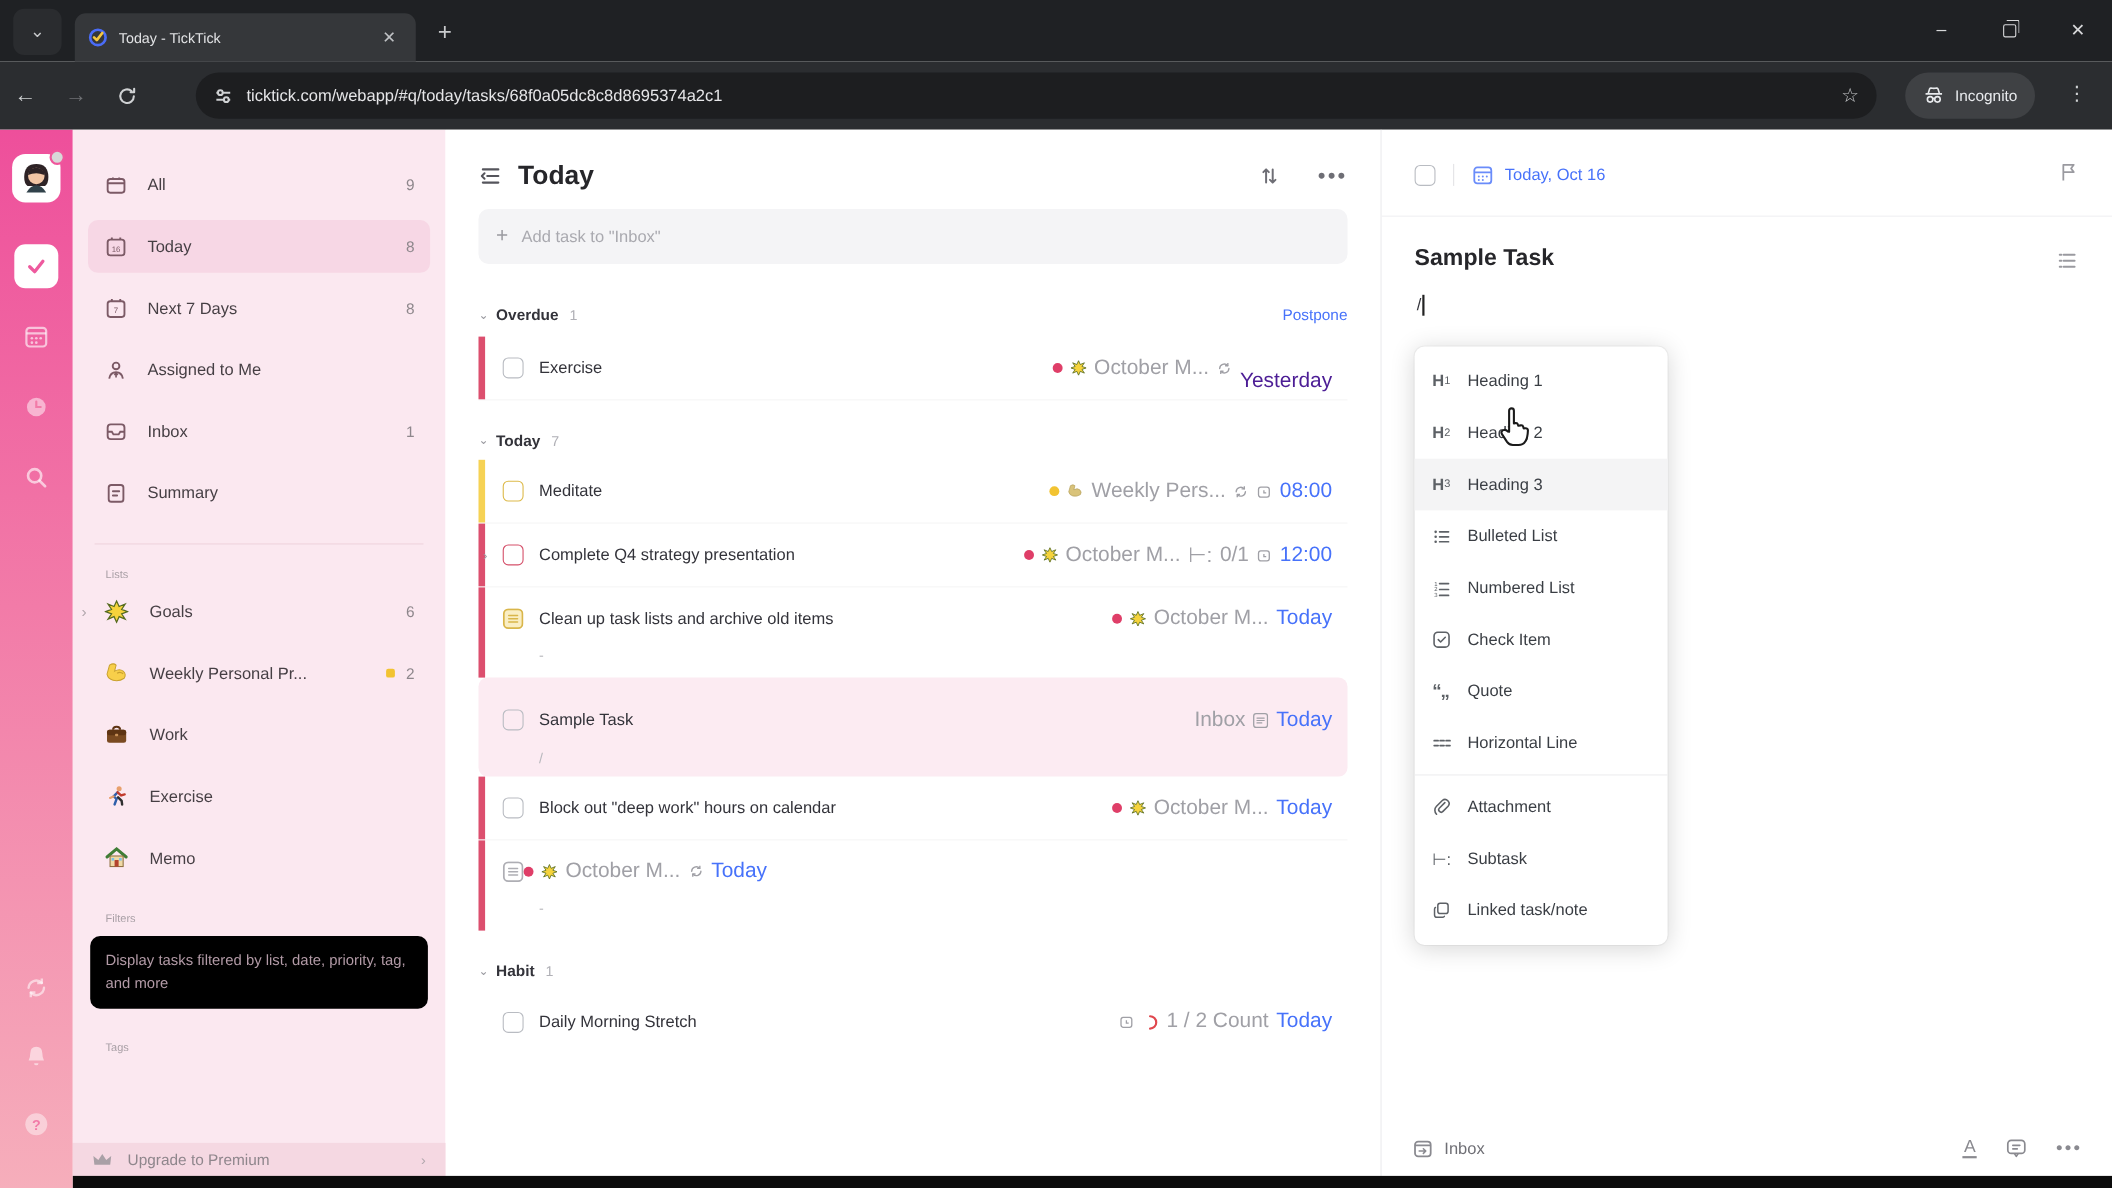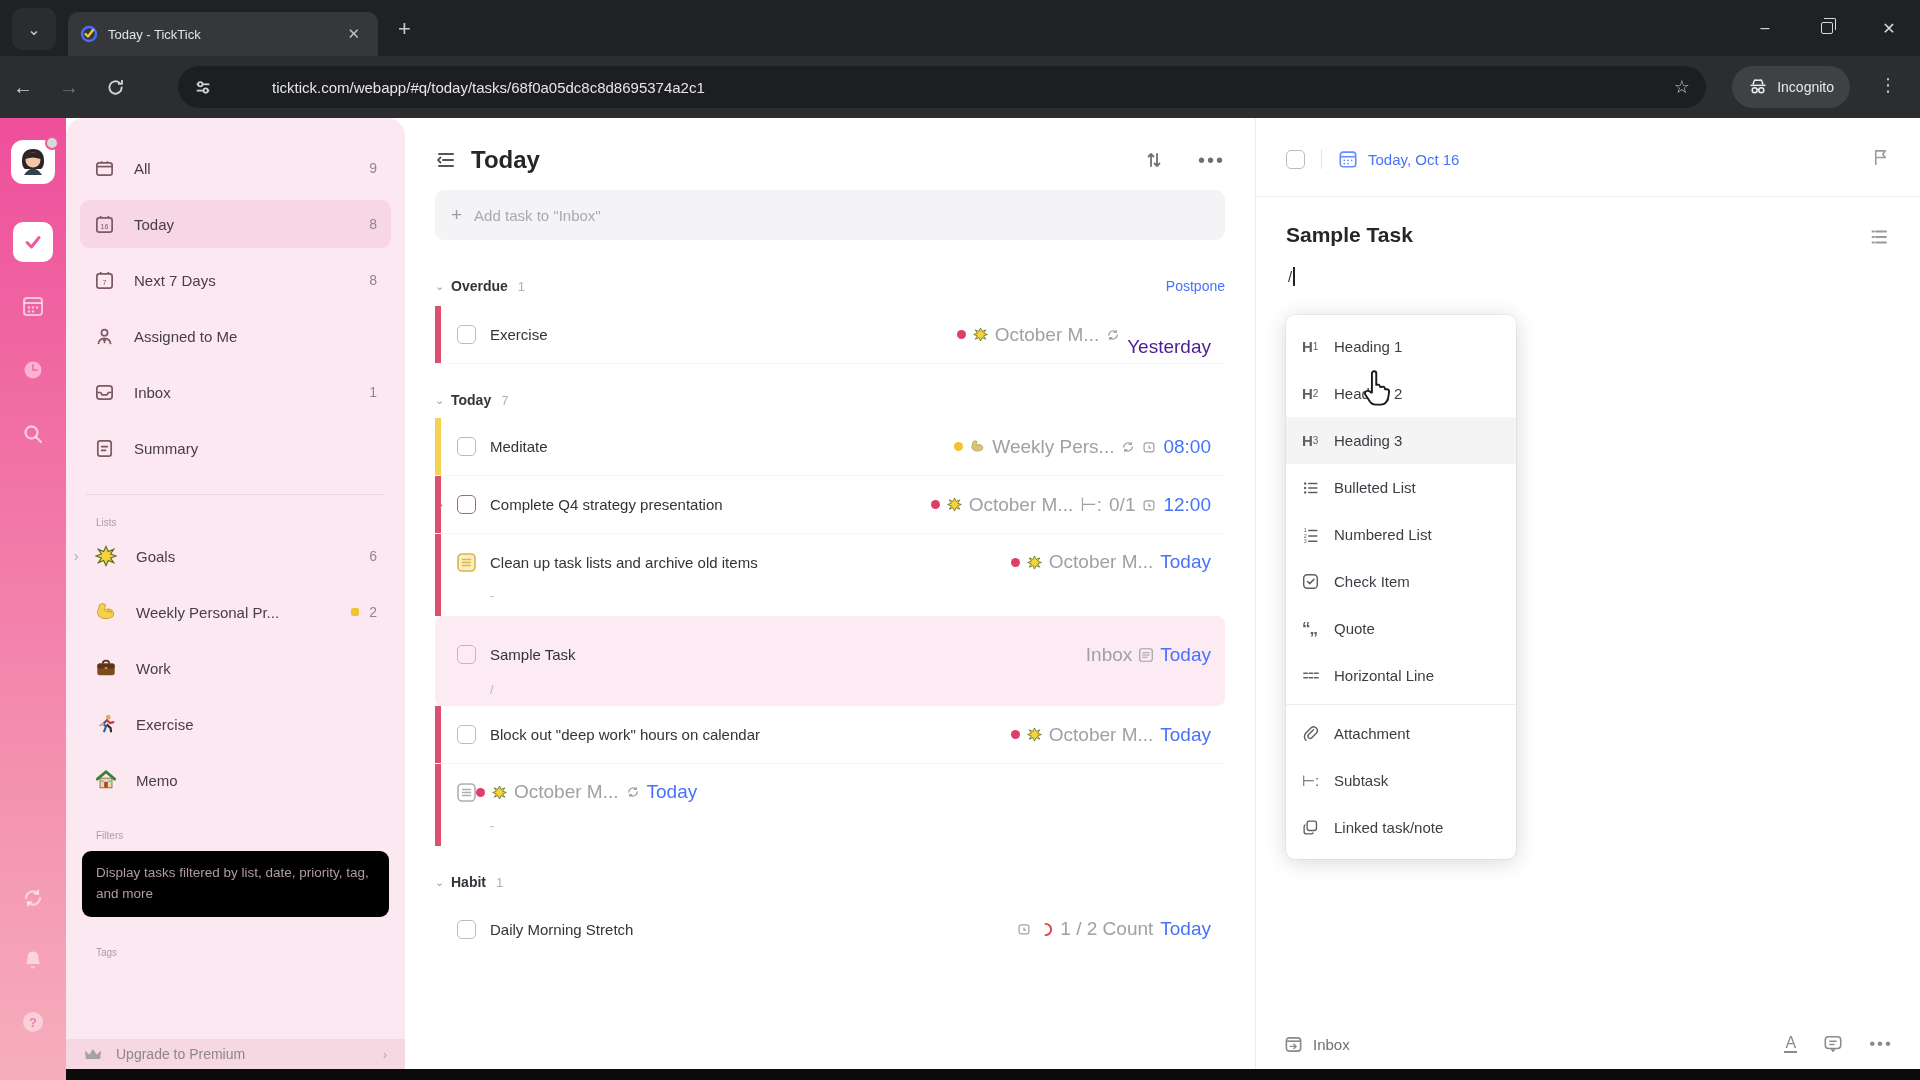--- a/index.html
+++ b/index.html
@@ -15,44 +15,44 @@
   .tab-close { color:#bfc1c4; font-size:15px; padding:2px 6px; }
   .newtab { position:absolute; left:398px; top:16px; color:#c8cacc; font-size:22px; font-weight:300; }
   .winctl { position:absolute; top:0; right:0; height:56px; display:flex; }
   .winctl > div { width:62px; height:56px; display:flex; align-items:center; justify-content:center; color:#d7d8da; font-size:16px; }
   .restore-glyph { width:12px; height:12px; border:1.5px solid #d7d8da; border-radius:2px; position:relative; }
   .restore-glyph:before { content:""; position:absolute; left:2px; top:-5px; width:11px; height:11px; border:1.5px solid #d7d8da; border-left:none; border-bottom:none; border-radius:0 2px 0 0; }
 
   .toolbar { position:absolute; left:0; top:56px; width:1920px; height:62px; background:#2b2d30; display:flex; align-items:center; }
   .navbtn { color:#cfd1d3; font-size:20px; width:46px; text-align:center; }
   .navbtn.dim { color:#6f7174; }
-  .urlbar { position:absolute; left:178px; top:10px; width:1528px; height:42px; background:#1d1e20; border-radius:21px; display:flex; align-items:center; padding:0 16px;gap:48px; }
+  .urlbar { position:absolute; left:178px; top:10px; width:1528px; height:42px; background:#1d1e20; border-radius:21px; display:flex; align-items:center; padding:0 16px; }
   .url-text { color:#e6e6e8; font-size:15px; margin-left:12px; flex:1; white-space:nowrap; overflow:hidden; }
   .star { color:#c4c6c8; font-size:18px; }
   .incog { position:absolute; right:70px; top:10px; height:42px; background:#3f4144; border-radius:21px; display:flex; align-items:center; padding:0 16px; gap:9px; }
   .incog-label { color:#e8eaed; font-size:14px; }
   .menudots { position:absolute; right:22px; top:18px; color:#cfd1d3; font-size:18px; letter-spacing:1px; }
 
   
   .app { position:absolute; left:0; top:118px; width:1920px; height:962px; background:#fff; }
   .bottomstrip { position:absolute; left:66px; bottom:0; width:1854px; height:11px; background:#0b0b0b; z-index:60; }
 
   
   .rail { position:absolute; left:0; top:0; width:66px; height:962px; background:linear-gradient(180deg,#ee4f9b 0%, #f27ba8 45%, #f6aebb 100%); z-index:70; }
   .rail .avatar-tile { position:absolute; left:11px; top:22px; width:44px; height:44px; background:#fff; border-radius:12px; display:flex; align-items:center; justify-content:center; }
   .avatar-badge { position:absolute; right:-4px; top:-4px; width:14px; height:14px; border-radius:50%; background:#d8d8d8; border:2px solid #f0569c; }
   .rail .tile { position:absolute; left:13px; width:40px; height:40px; border-radius:10px; display:flex; align-items:center; justify-content:center; }
   .tile.active { background:#fff; }
   .railico { color:rgba(255,255,255,.62); display:flex; align-items:center; justify-content:center; }
 
   
-  .sidebar { position:absolute; left:66px; top:0; width:339px; height:962px; background:#fbe8f0; padding:26px 14px 16px 14px;border-radius:18px; }
+  .sidebar { position:absolute; left:66px; top:0; width:339px; height:962px; background:#fbe8f0; padding:26px 14px 16px 14px; }
   .snav-item { height:48px; margin-bottom:8px; border-radius:9px; display:flex; align-items:center; padding:0 14px; }
   .snav-item.sel { background:#f7d7e5; }
-  .snav-ico { width:22px; height:22px; color:#0f766e; display:flex; align-items:center; }
+  .snav-ico { width:22px; height:22px; color:#0f766e; display:flex; align-items:center; justify-content:center; }
   .snav-label { margin-left:18px; font-size:15px; color:#463f44; flex:1; }
   .snav-count { font-size:14px; color:#8e878c; }
   .sdivider { height:1px; background:#eed3dd; margin:22px 6px 0 6px; }
   .shead { font-size:10px; color:#a89fa5; margin:22px 0 4px 16px; }
   .slist-item { height:48px; margin-bottom:8px; border-radius:9px; display:flex; align-items:center; padding:0 14px; position:relative; }
   .slist-chev { position:absolute; left:-6px; color:#b3a8ae; font-size:14px; }
   .slist-emoji { width:24px; height:24px; display:flex; align-items:center; justify-content:center; }
   .ydot { width:8px; height:8px; border-radius:2px; background:#f2c331; margin-right:10px; }
   .filterbox { background:#000000; border-radius:9px; margin:10px 2px 0 2px; padding:12px 14px; font-size:13.5px; line-height:1.55; color:#b29aa6; }
   .upgrade { position:absolute; left:0; bottom:11px; width:339px; height:30px; background:#f5d8e2; display:flex; align-items:center; padding:0 18px; z-index:50; }

